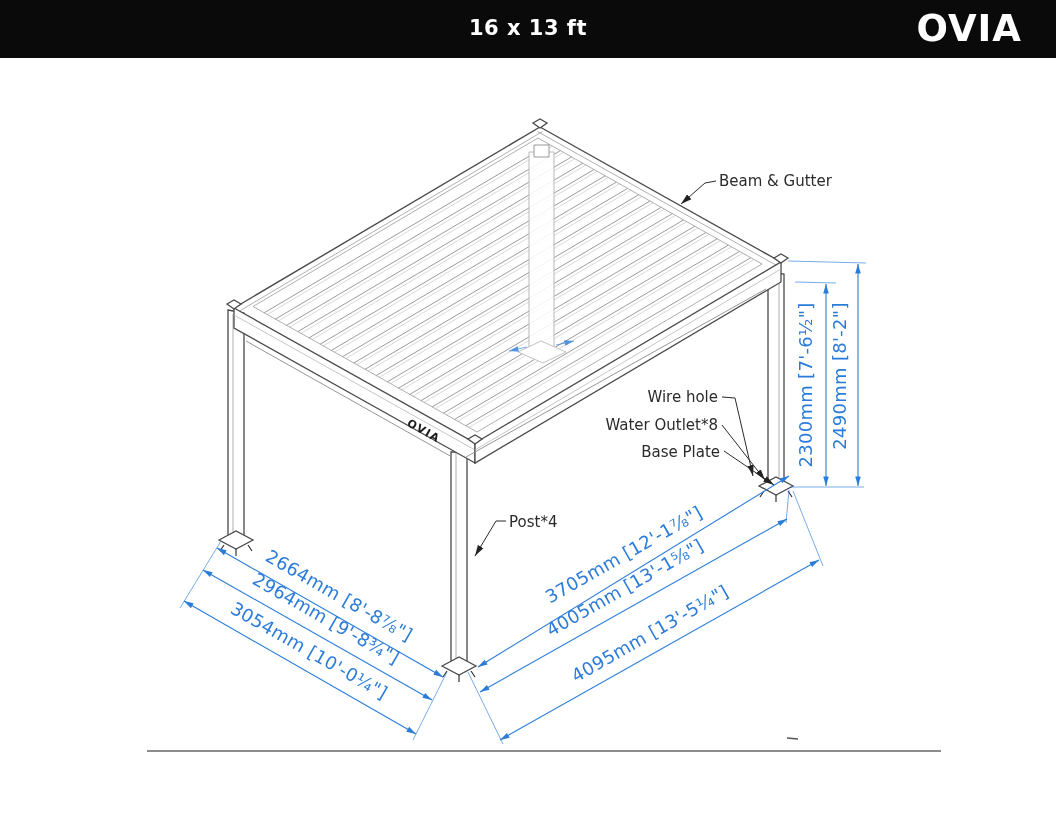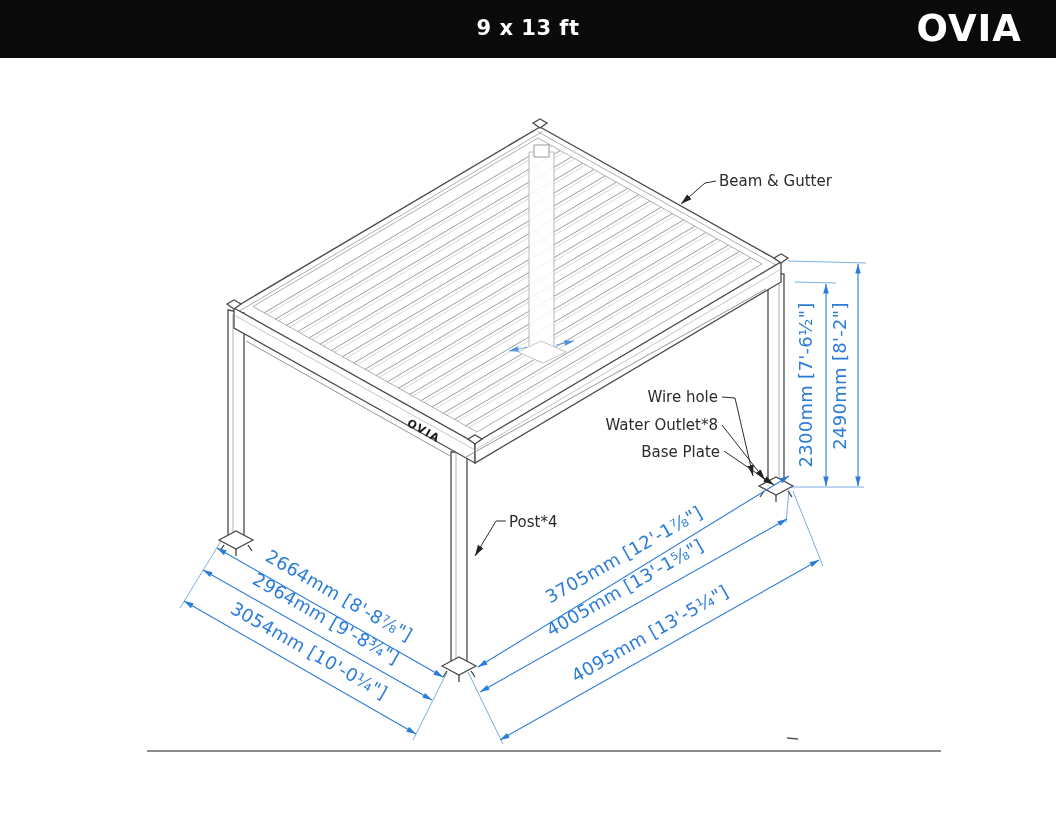--- a/index.html
+++ b/index.html
@@ -18,21 +18,21 @@
   .dimtext{fill:#2b7cd9;font-size:18px;letter-spacing:.3px;}
   .labeltext{fill:#2b2b2b;font-size:15px;}
   .leader{stroke:#2b2b2b;stroke-width:1;fill:none;}
 </style>
 </head>
 <body>
 
 <div class="stage">
 
   <div class="header">
-    <div class="header-title">9 x 13 ft</div>
+    <div class="header-title">16 x 13 ft</div>
     <div class="header-brand">OVIA</div>
   </div>
 
   <svg width="1056" height="816" viewBox="0 0 1056 816">
     <defs>
       <marker id="mblue" markerWidth="11" markerHeight="8" refX="10" refY="4" orient="auto-start-reverse" markerUnits="userSpaceOnUse">
         <path d="M0.5,1.2 L10,4 L0.5,6.8 Z" fill="#2b7cd9"></path>
       </marker>
       <marker id="mblack" markerWidth="12" markerHeight="8" refX="11" refY="4" orient="auto" markerUnits="userSpaceOnUse">
         <path d="M0,0.8 L11,4 L0,7.2 Z" fill="#222222"></path>

